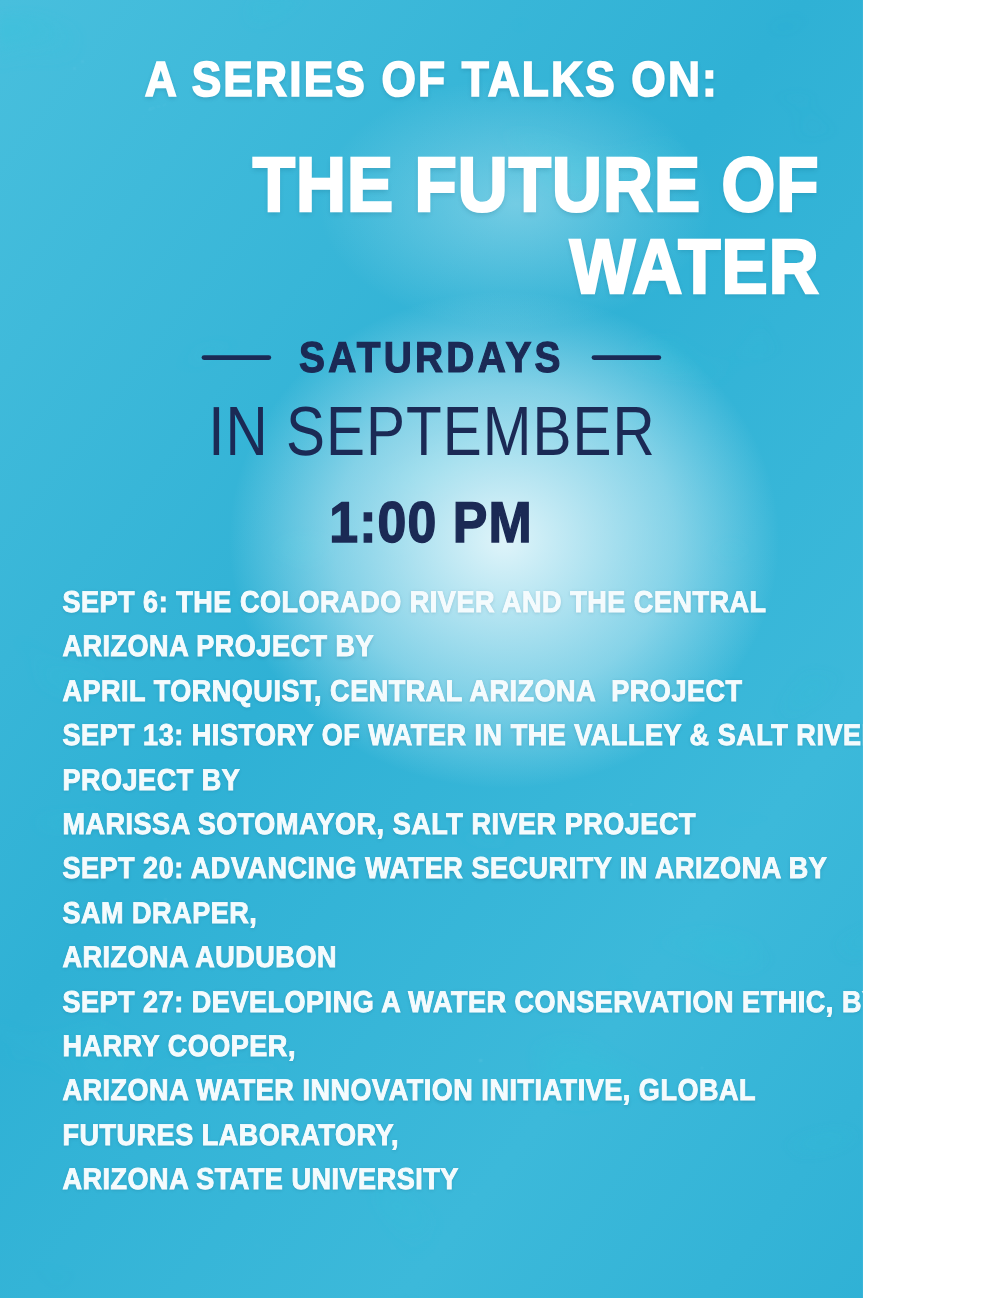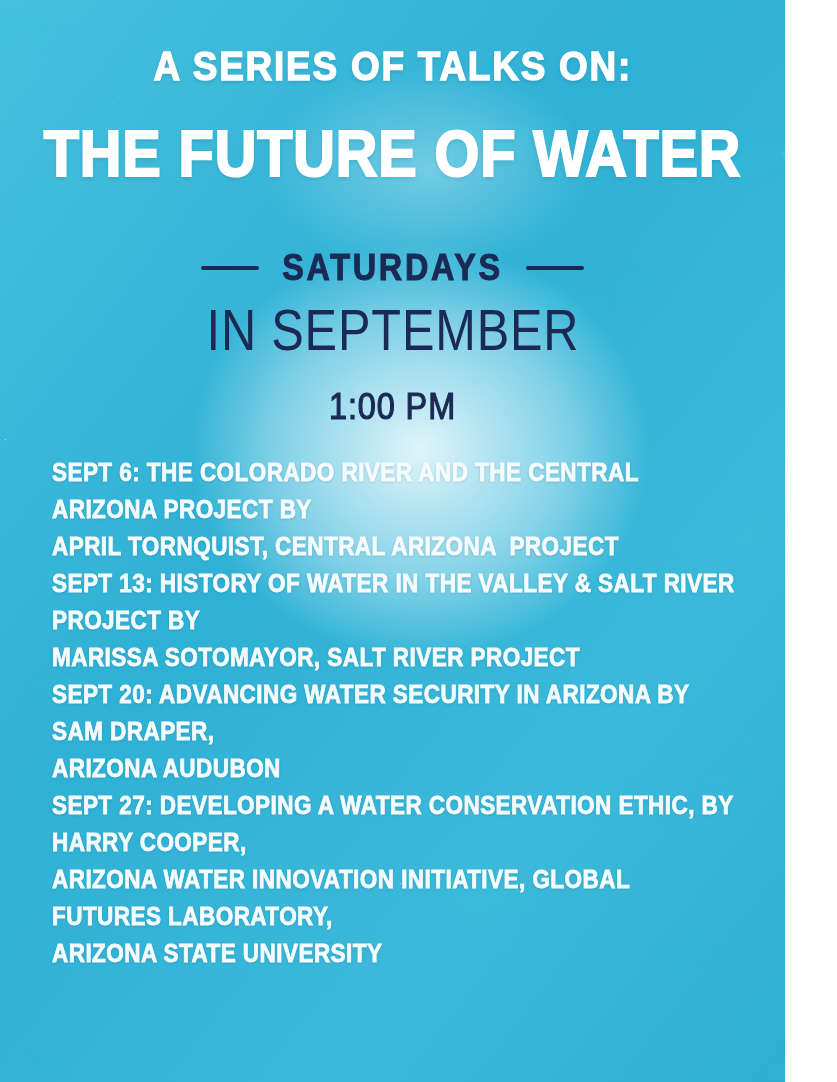--- a/index.html
+++ b/index.html
@@ -1,18 +1,18 @@
 <!DOCTYPE html>
 <html><head>
 <meta charset="utf-8">
 <style>
   html,body{margin:0;padding:0;background:#ffffff;}
   .poster{
     position:relative;
-    width:785px;height:1082px;
+    width:719px;height:1082px;
     overflow:hidden;
     font-family:"Liberation Sans",sans-serif;
     background:linear-gradient(135deg,#49c0de 0%,#2fb0d4 38%,#3bb8da 62%,#2db0d5 100%);
   }
   .water{position:absolute;inset:0;display:block;}
   .glow{
     position:absolute;left:110px;top:170px;width:620px;height:560px;
     background:radial-gradient(closest-side,rgba(238,250,253,0.92) 0%,rgba(230,247,252,0.45) 46%,rgba(230,247,252,0) 74%);
     pointer-events:none;
   }
@@ -30,39 +30,40 @@
 
   .kicker{
     margin-top:42px;line-height:48px;font-size:41px;font-weight:bold;
     color:#ffffff;-webkit-text-stroke:1.4px #ffffff;letter-spacing:2px;
     text-shadow:0 2px 4px rgba(10,80,110,0.25);
   }
   .title-line{
     margin:0;line-height:68px;font-size:64px;font-weight:bold;
     color:#ffffff;-webkit-text-stroke:2.2px #ffffff;letter-spacing:1px;
     text-shadow:0 2px 5px rgba(10,80,110,0.22);
+    text-align:right;
   }
   .title-1{margin-top:30px;}
   .title-2{margin-top:36px;}
 
   .sat-row{
-    margin-top:62px;line-height:36px;
+    margin-top:24px;line-height:36px;
     display:flex;align-items:center;gap:11px;
     font-size:36px;font-weight:bold;color:#1b2a55;
     -webkit-text-stroke:1px #1b2a55;letter-spacing:3px;
   }
   .dash{width:58px;height:4px;background:#1b2a55;border-radius:2px;}
 
   .month{
     margin-top:14px;line-height:60px;font-size:58px;font-weight:normal;
     color:#1b2a55;letter-spacing:1px;
   }
   .month .cond{transform:scaleX(0.84);}
   .time{
-    margin-top:22px;line-height:50px;font-size:36px;font-weight:normal;
+    margin-top:22px;line-height:50px;font-size:48px;font-weight:bold;
     color:#1b2a55;-webkit-text-stroke:1.2px #1b2a55;letter-spacing:1px;
   }
   .welcome{
     margin-top:22px;line-height:30px;font-size:27px;font-weight:bold;
     color:#1b2a55;-webkit-text-stroke:0.7px #1b2a55;letter-spacing:0.5px;
   }
 
   .talks{
     margin-top:22px;align-self:flex-start;margin-left:52px;width:760px;
   }

